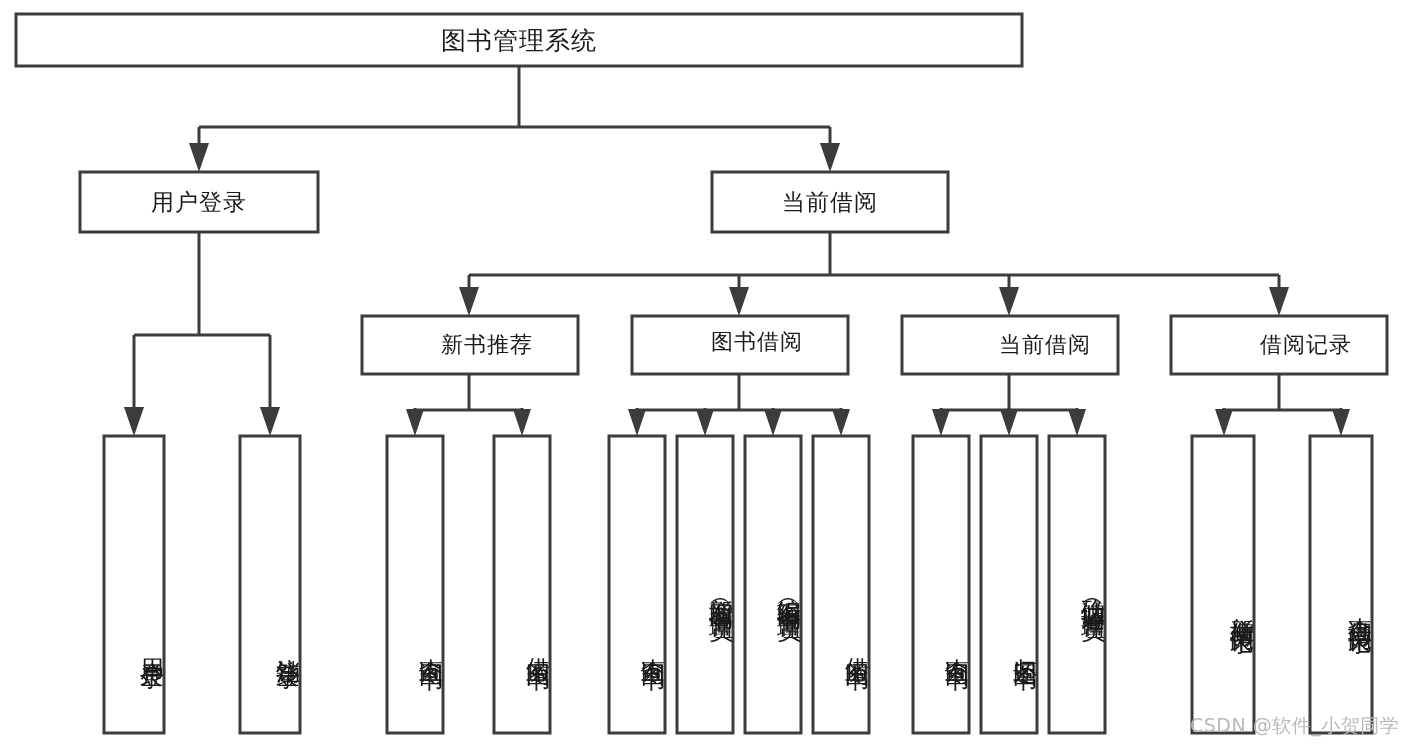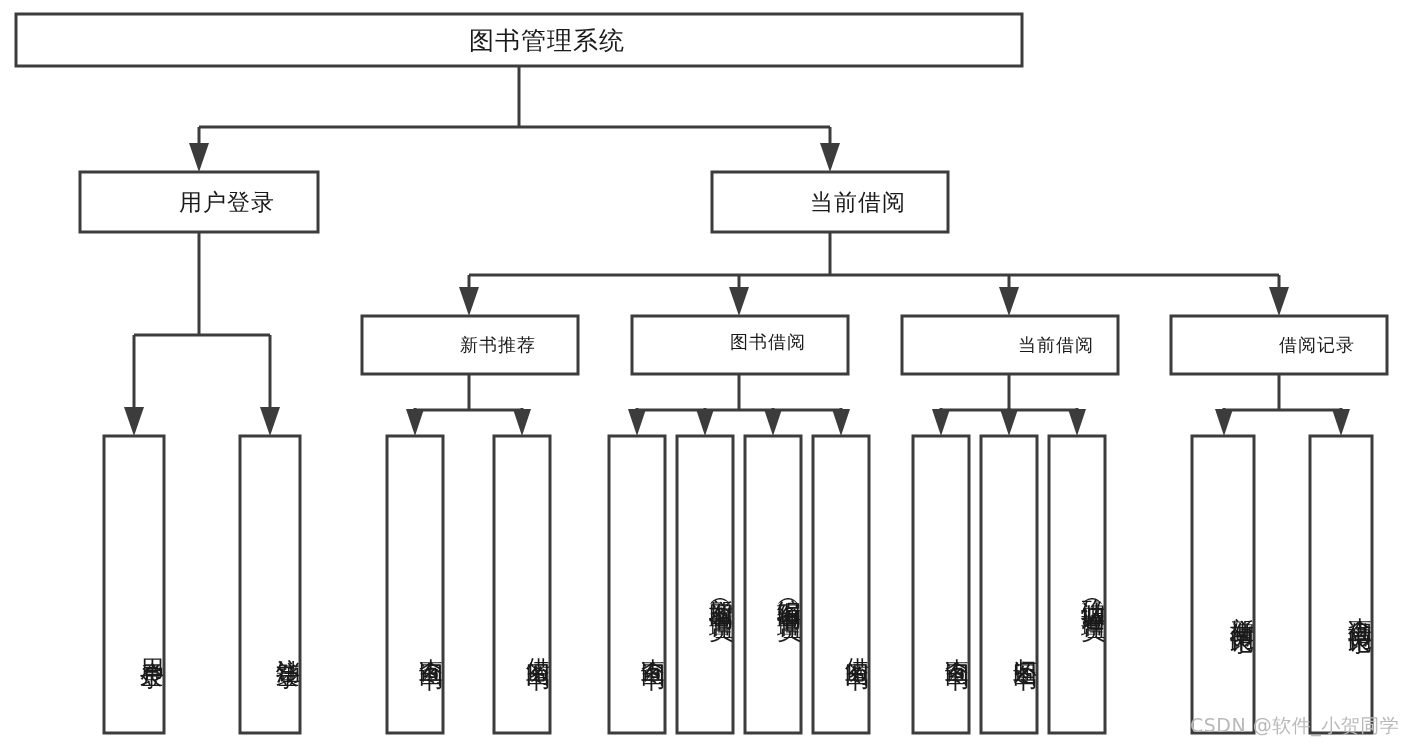--- a/index.html
+++ b/index.html
@@ -43,25 +43,24 @@
   
   .hlabel {
     position: absolute;
     display: flex;
     align-items: center;
     justify-content: center;
     color: #1a1a1a;
     letter-spacing: 1px;
     white-space: nowrap;
     pointer-events: none;
-    margin-left: 28px;
   }
   .hlabel.title-size { font-size: 25px; }
   .hlabel.l1-size { font-size: 23px; }
-  .hlabel.l2-size { font-size: 18px; }
+  .hlabel.l2-size { font-size: 22px; padding-left: 17px; }
   
   .vlabel {
     position: absolute;
     display: flex;
     align-items: flex-start;
     justify-content: center;
     writing-mode: vertical-rl;
     text-orientation: upright;
     color: #1a1a1a;
     font-size: 24px;

